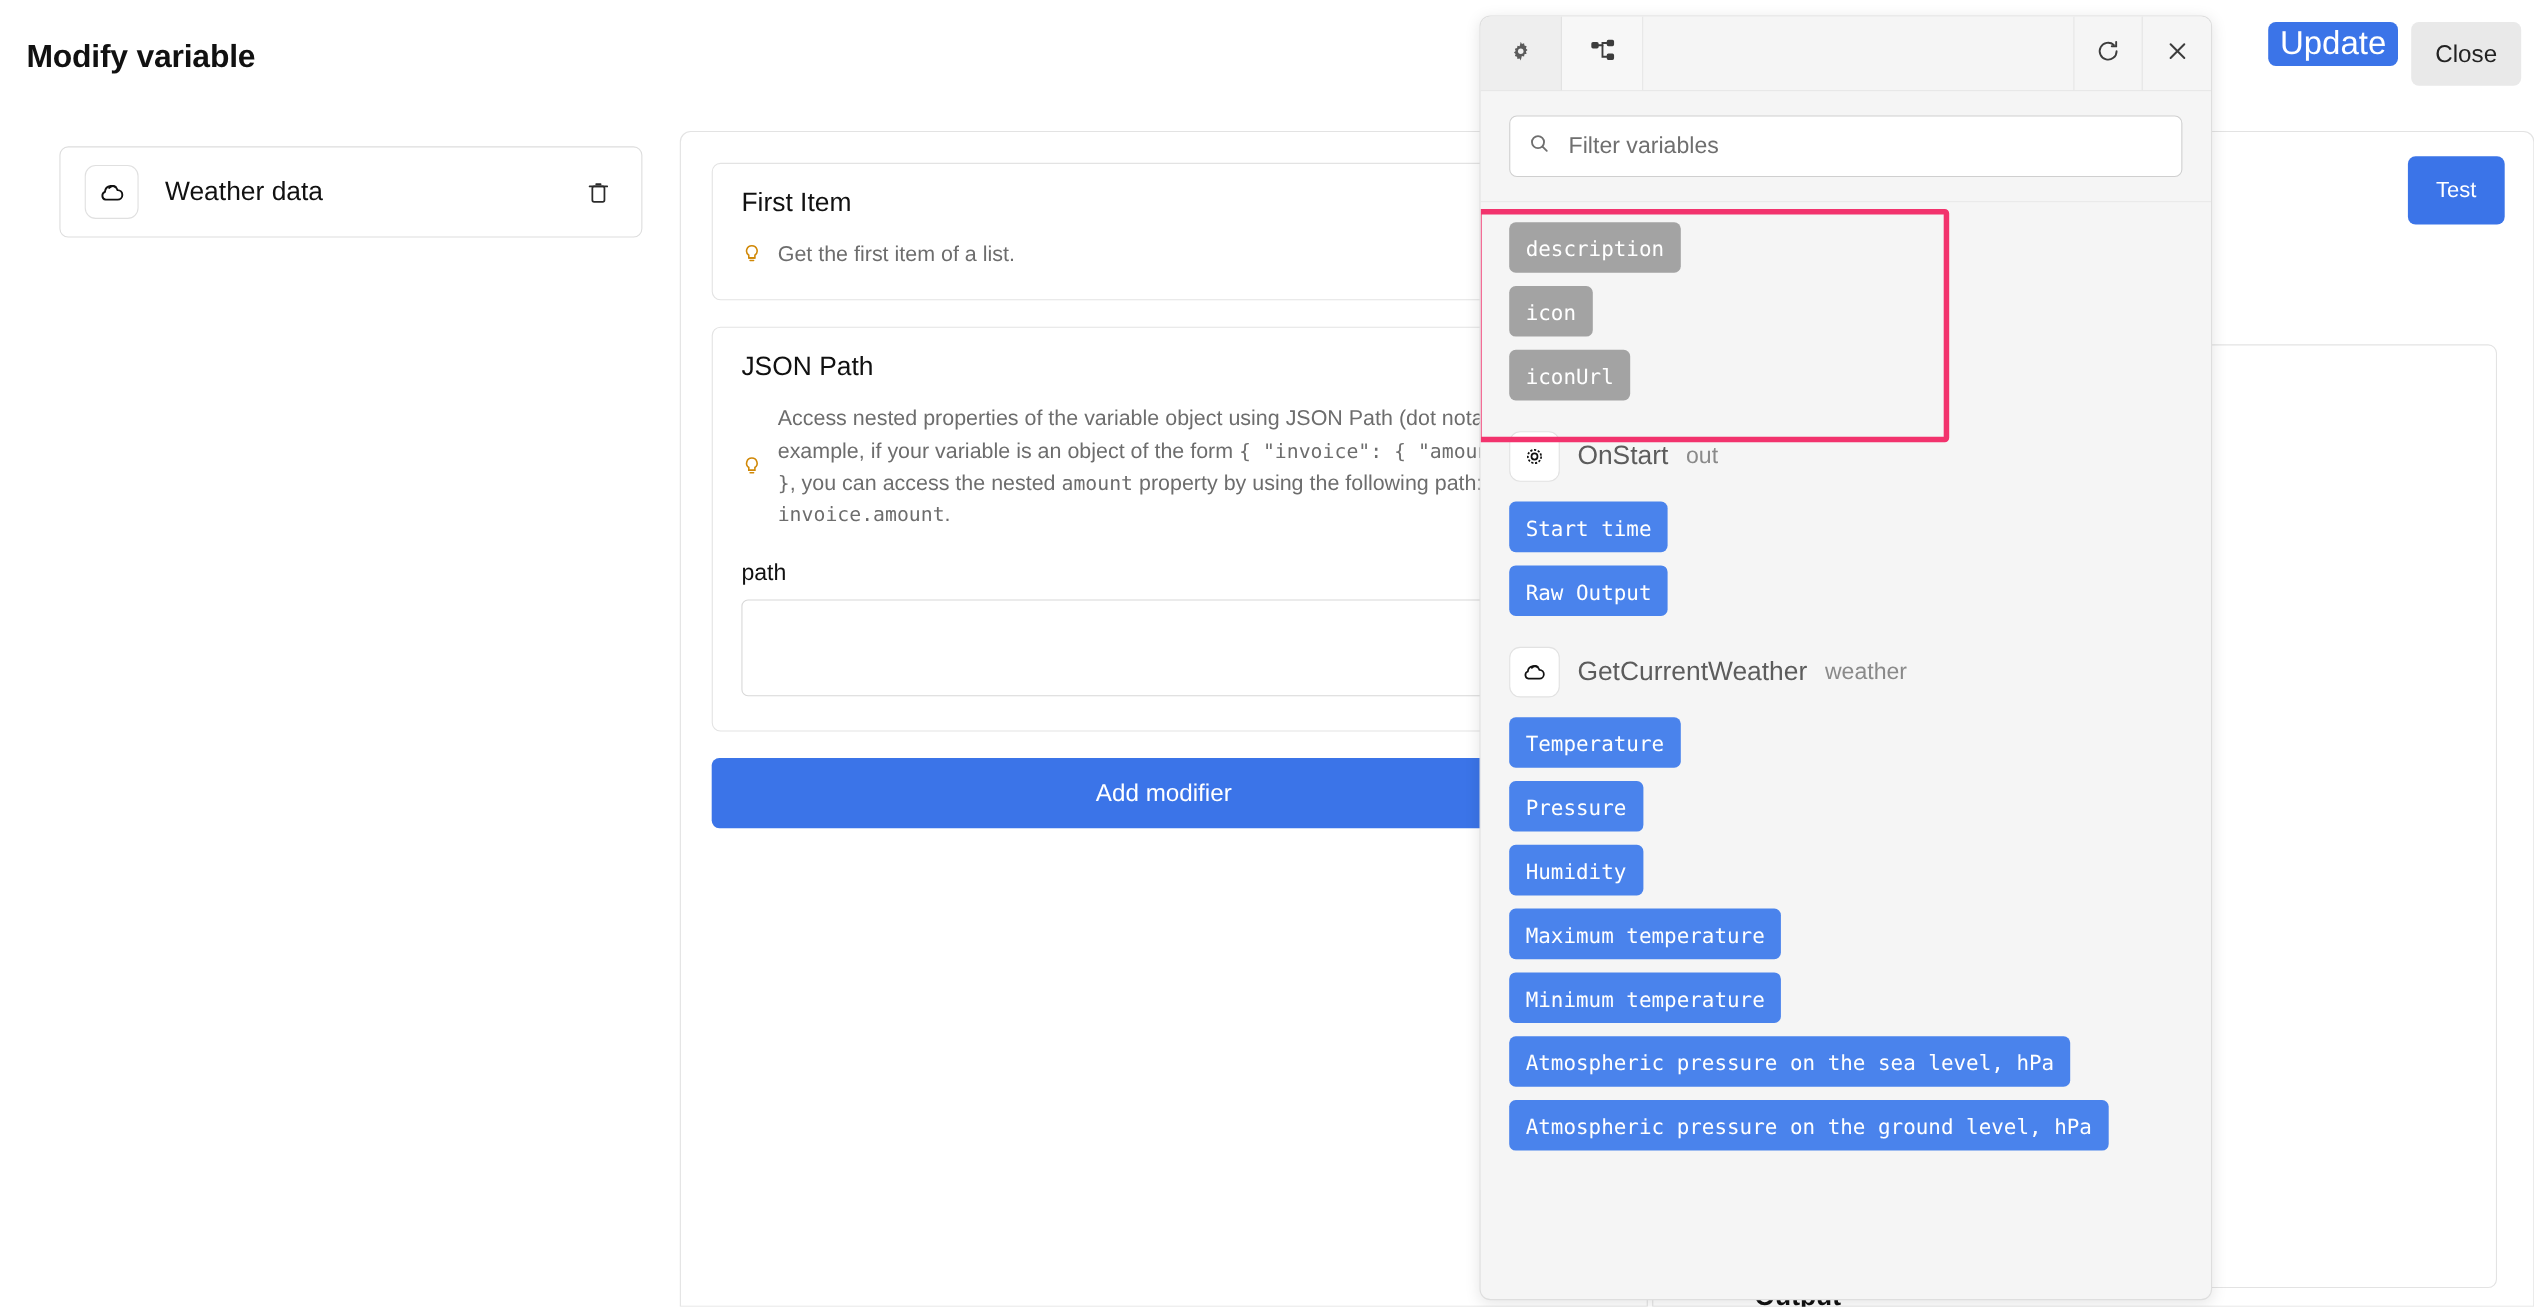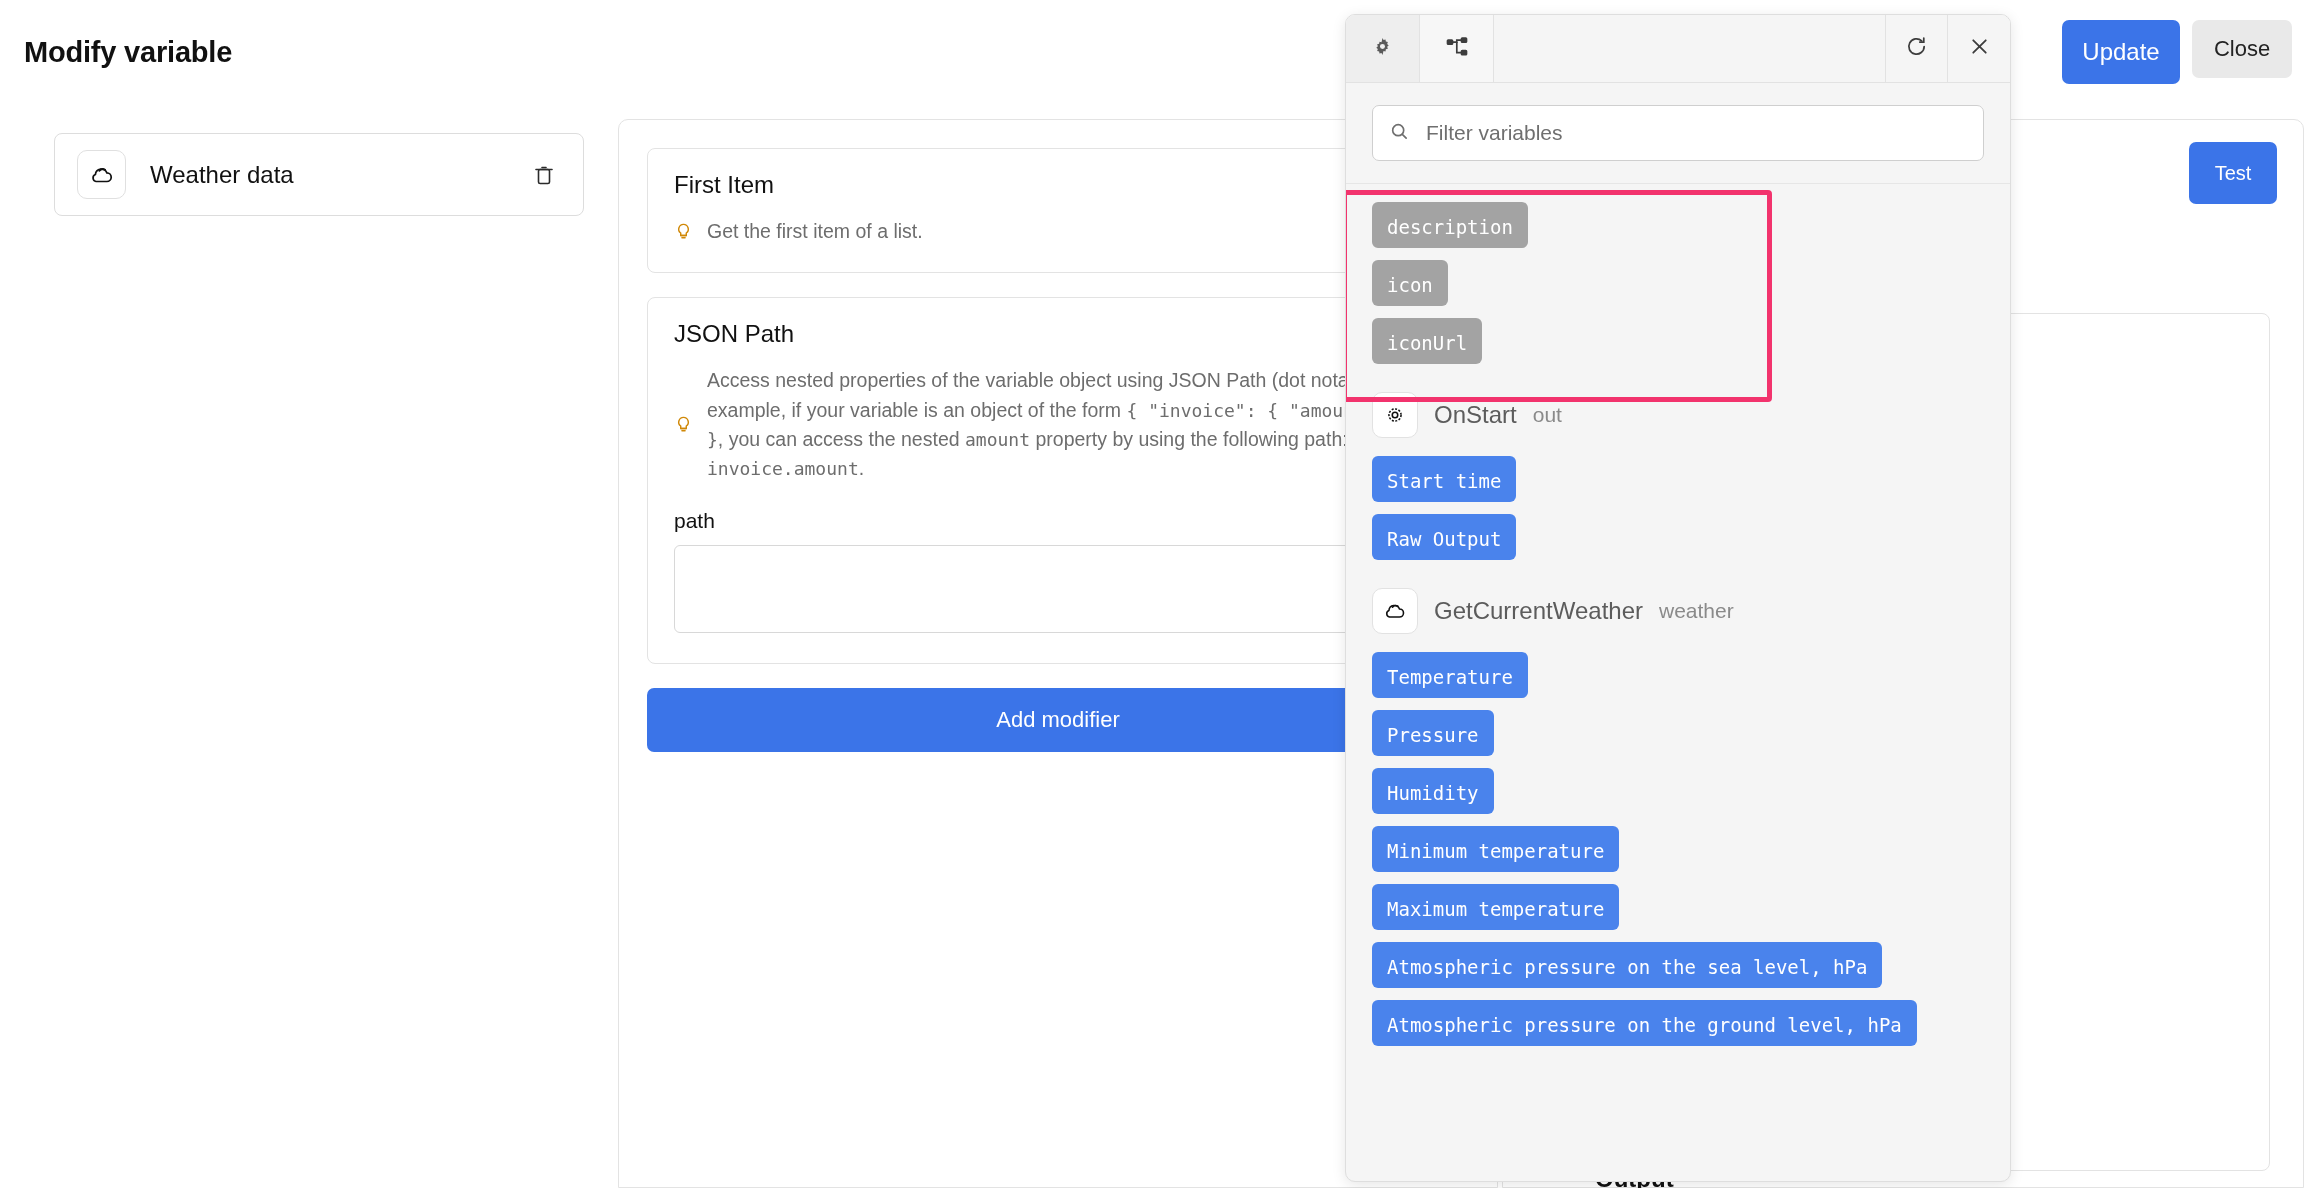--- a/index.html
+++ b/index.html
@@ -160,27 +160,27 @@
     left: 1595px; top: 1165px;
     font-size: 24px;
     font-weight: bold;
     color: #111111;
   }
 
   
   .update-btn {
     position: absolute;
     right: 124px; top: 20px;
-    width: 118px; height: 64px;
+    width: 118px; height: 40px;
     background: #3b74e8;
     color: #ffffff;
     border: none;
     border-radius: 7px;
     font-family: "Liberation Sans", sans-serif;
-    font-size: 24px;
+    font-size: 30px;
     cursor: pointer;
   }
   .close-btn {
     position: absolute;
     right: 12px; top: 20px;
     width: 100px; height: 58px;
     background: #e9e9e9;
     color: #232323;
     border: none;
     border-radius: 7px;
@@ -461,20 +461,20 @@
               <path d="M6.5 18h10a4 4 0 0 0 0-8 5.5 5.5 0 0 0-10.6 1.5A3.4 3.4 0 0 0 6.5 18z"></path>
               <path d="M9.5 8.2c1.3-1.6 3.6-2.1 5.4-1"></path>
             </svg>
           </span>
           <span class="group-name">GetCurrentWeather</span>
           <span class="group-sub">weather</span>
         </div>
         <div class="chip-row"><span class="chip blue">Temperature</span></div>
         <div class="chip-row"><span class="chip blue">Pressure</span></div>
         <div class="chip-row"><span class="chip blue">Humidity</span></div>
+        <div class="chip-row"><span class="chip blue">Maximum temperature</span></div>
         <div class="chip-row"><span class="chip blue">Minimum temperature</span></div>
-        <div class="chip-row"><span class="chip blue">Maximum temperature</span></div>
         <div class="chip-row"><span class="chip blue">Atmospheric pressure on the sea level, hPa</span></div>
         <div class="chip-row"><span class="chip blue">Atmospheric pressure on the ground level, hPa</span></div>
       </div>
 
   </div>
 </div>
 
 </body></html>

